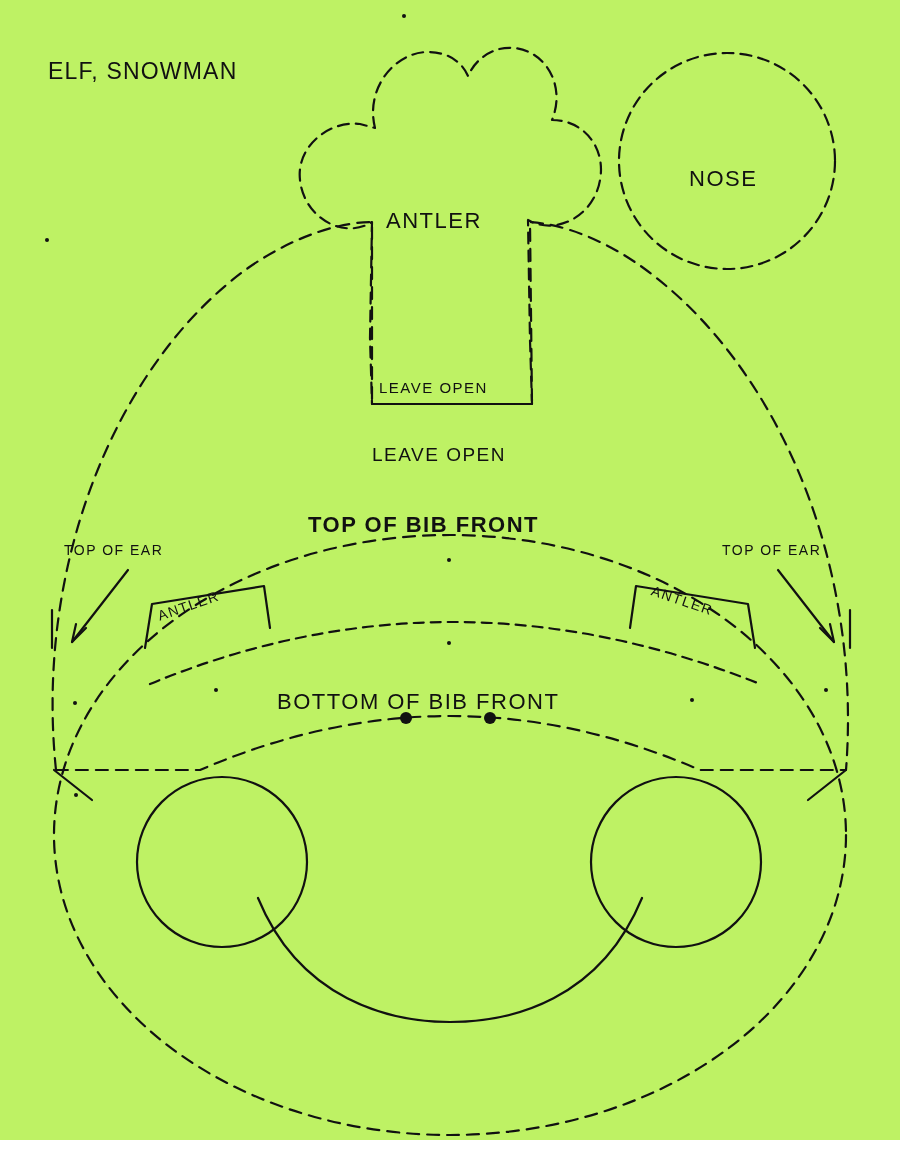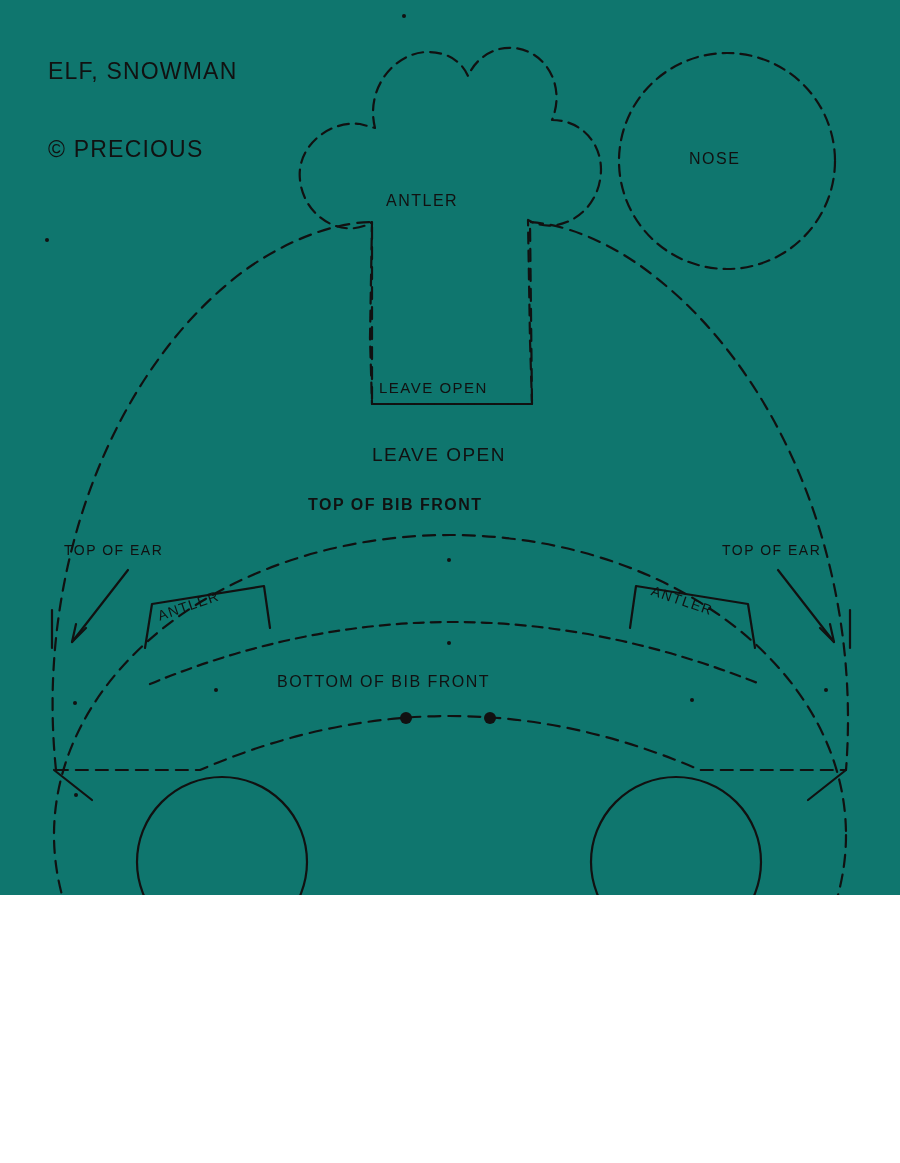--- a/index.html
+++ b/index.html
@@ -6,22 +6,22 @@
     margin: 0;
     padding: 0;
     background: #ffffff;
   }
   body {
     font-family: "Liberation Sans", sans-serif;
   }
   #sheet {
     position: relative;
     width: 900px;
-    height: 895px;
-    background: #0f766e;
+    height: 1140px;
+    background: #bef264;
     overflow: hidden;
   }
   #pattern-svg {
     position: absolute;
     left: 0;
     top: 0;
     width: 900px;
     height: 1163px;
   }
   .lbl {
@@ -31,21 +31,22 @@
     letter-spacing: 1.5px;
     white-space: nowrap;
     user-select: none;
   }
   .credit {
     font-size: 23px;
     line-height: 39px;
     letter-spacing: 1.2px;
   }
   .big-label {
-    font-size: 16px;
+    font-size: 22px;
+    margin-top: 16px;
   }
   .mid-label {
     font-size: 19px;
   }
   .small-label {
     font-size: 15px;
   }
   .tiny-label {
     font-size: 14px;
   }
@@ -129,21 +130,20 @@
       <circle cx="826" cy="690" r="2" fill="#111111" stroke="none"></circle>
       <circle cx="76" cy="795" r="2" fill="#111111" stroke="none"></circle>
       <circle cx="449" cy="560" r="2" fill="#111111" stroke="none"></circle>
       <circle cx="449" cy="643" r="2" fill="#111111" stroke="none"></circle>
       <circle cx="404" cy="16" r="2" fill="#111111" stroke="none"></circle>
       <circle cx="47" cy="240" r="2" fill="#111111" stroke="none"></circle>
     </g>
   </svg>
 
   <div class="lbl credit" style="left:48px; top:52px;">ELF, SNOWMAN</div>
-  <div class="lbl credit" style="left:48px; top:130px;">© PRECIOUS</div>
 
   <div class="lbl big-label" style="left:386px; top:192px;">ANTLER</div>
   <div class="lbl big-label" style="left:689px; top:150px;">NOSE</div>
 
   <div class="lbl small-label" style="left:379px; top:379px;">LEAVE OPEN</div>
   <div class="lbl mid-label" style="left:372px; top:444px;">LEAVE OPEN</div>
 
   <div class="lbl big-label" style="left:308px; top:496px;font-weight:bold;">TOP OF BIB FRONT</div>
   <div class="lbl big-label" style="left:277px; top:673px;">BOTTOM OF BIB FRONT</div>
 

